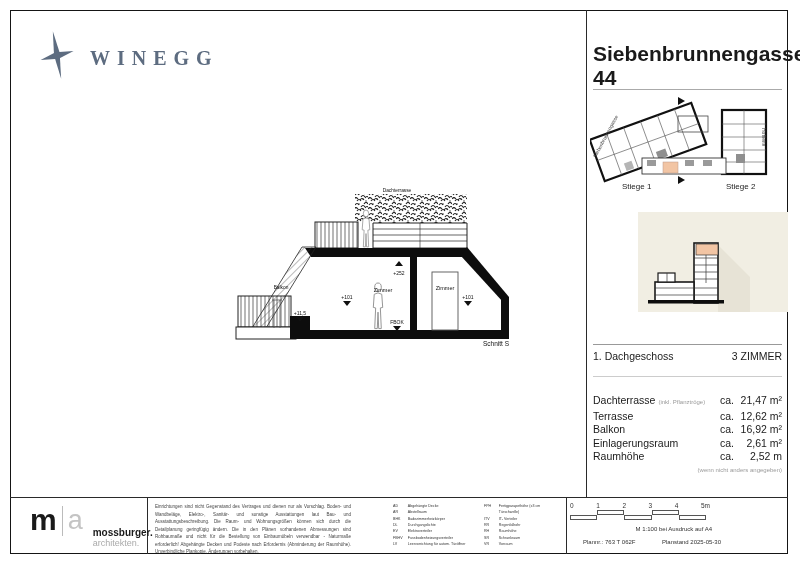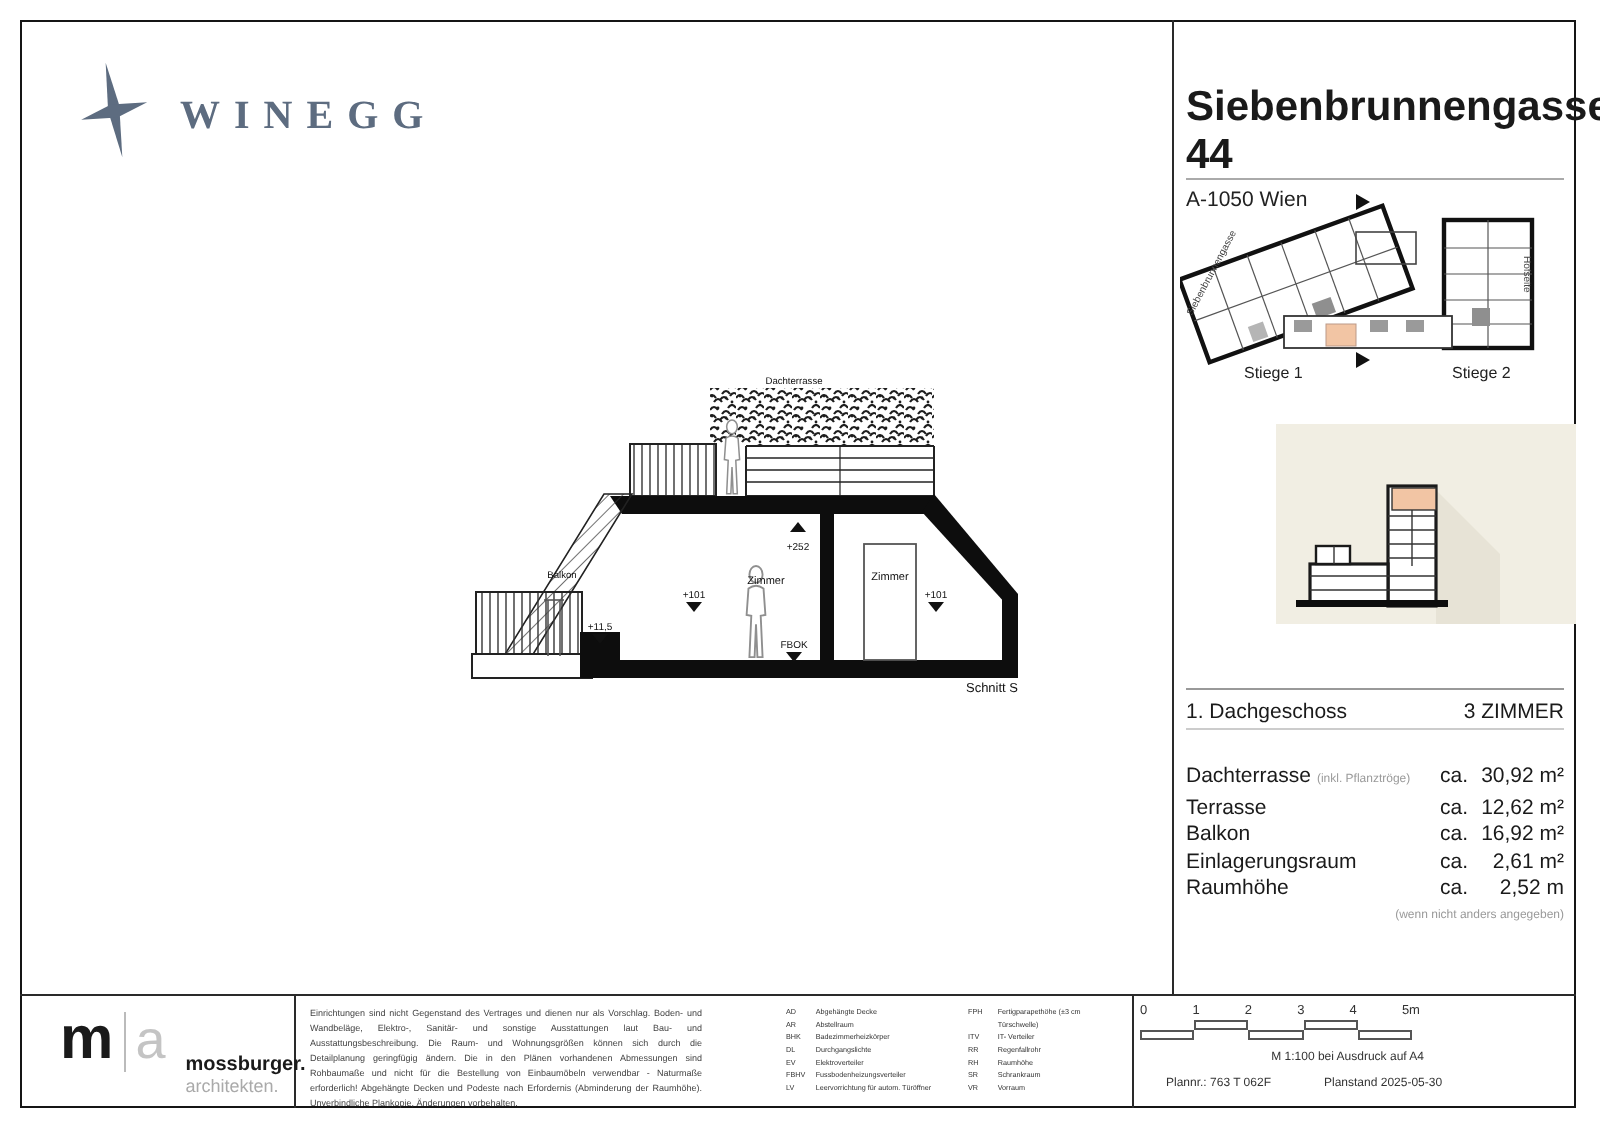--- a/index.html
+++ b/index.html
@@ -17,21 +17,21 @@
 
   
   .proj{position:absolute;left:593px;top:42px;width:189px;}
   .proj-title{font-size:21px;font-weight:bold;}
   .proj-sub{font-size:10.5px;margin-top:4px;color:#222;}
 
   
   .panel{position:absolute;left:593px;top:341px;width:189px;}
   .panel-title{font-size:17px;font-weight:bold;}
   .panel .rule{height:1px;background:#999;margin-top:3px;}
-  .floor-row{display:flex;justify-content:space-between;font-size:10.5px;margin-top:5px;padding-bottom:2px;border-bottom:1px solid #ccc;}
+  .floor-row{display:flex;justify-content:space-between;font-size:10.5px;margin-top:5px;padding-bottom:14px;border-bottom:1px solid #ccc;}
   .area-row{display:flex;justify-content:space-between;font-size:11px;font-weight:normal;margin-top:14px;}
   .m-rows{margin-top:17px;}
   .m-row{display:flex;align-items:baseline;font-size:10.5px;line-height:13.6px;}
   .m-note{font-size:6px;color:#9a9a9a;margin-left:3px;}
   .m-val{margin-left:auto;display:flex;width:62px;justify-content:space-between;}
   .m-num{margin-left:auto;}
   .footnote{font-size:6px;color:#9a9a9a;text-align:right;margin-top:3px;}
 
   
   .arch-logo{position:absolute;left:30px;top:506px;display:flex;align-items:flex-start;}
@@ -68,21 +68,20 @@
   <svg class="brand-logo" width="36" height="48" viewBox="0 0 36 48">
     <g transform="rotate(-10 18 24)" fill="#5d6c80">
       <polygon points="18,0 21,22 18,48 15,24"></polygon>
       <polygon points="1,26 17,21 35,23 19,28"></polygon>
     </g>
   </svg>
   <div class="brand-word">WINEGG</div>
 
   <div class="proj">
     <div class="proj-title">Siebenbrunnengasse 44</div>
-    <div class="proj-sub">A-1050 Wien</div>
   </div>
   <div class="lightline" style="left:593px;top:89px;width:189px;"></div>
 
   <div class="vline" style="left:586px;top:10px;height:487px;"></div>
 
   <svg style="position:absolute;left:590px;top:96px;" width="196" height="96" viewBox="0 0 196 96">
 
     <g transform="rotate(-20 58 46)">
       <rect x="4" y="24" width="108" height="44" fill="#fff" stroke="#111" stroke-width="2.2"></rect>
       <g stroke="#555" stroke-width="0.6">
@@ -240,21 +239,21 @@
       <span>1. Dachgeschoss</span>
       <span>3 ZIMMER</span>
     </div>
     <div class="m-rows">
 
         <div class="m-row">
           <span>Dachterrasse</span>
           <span class="m-note">(inkl. Pflanztröge)</span>
           <span class="m-val">
             <span>ca.</span>
-            <span class="m-num">30,92 m²</span>
+            <span class="m-num">21,47 m²</span>
           </span>
         </div>
 
         <div class="m-row">
           <span>Terrasse</span>
           <span class="m-note"></span>
           <span class="m-val">
             <span>ca.</span>
             <span class="m-num">12,62 m²</span>
           </span>

